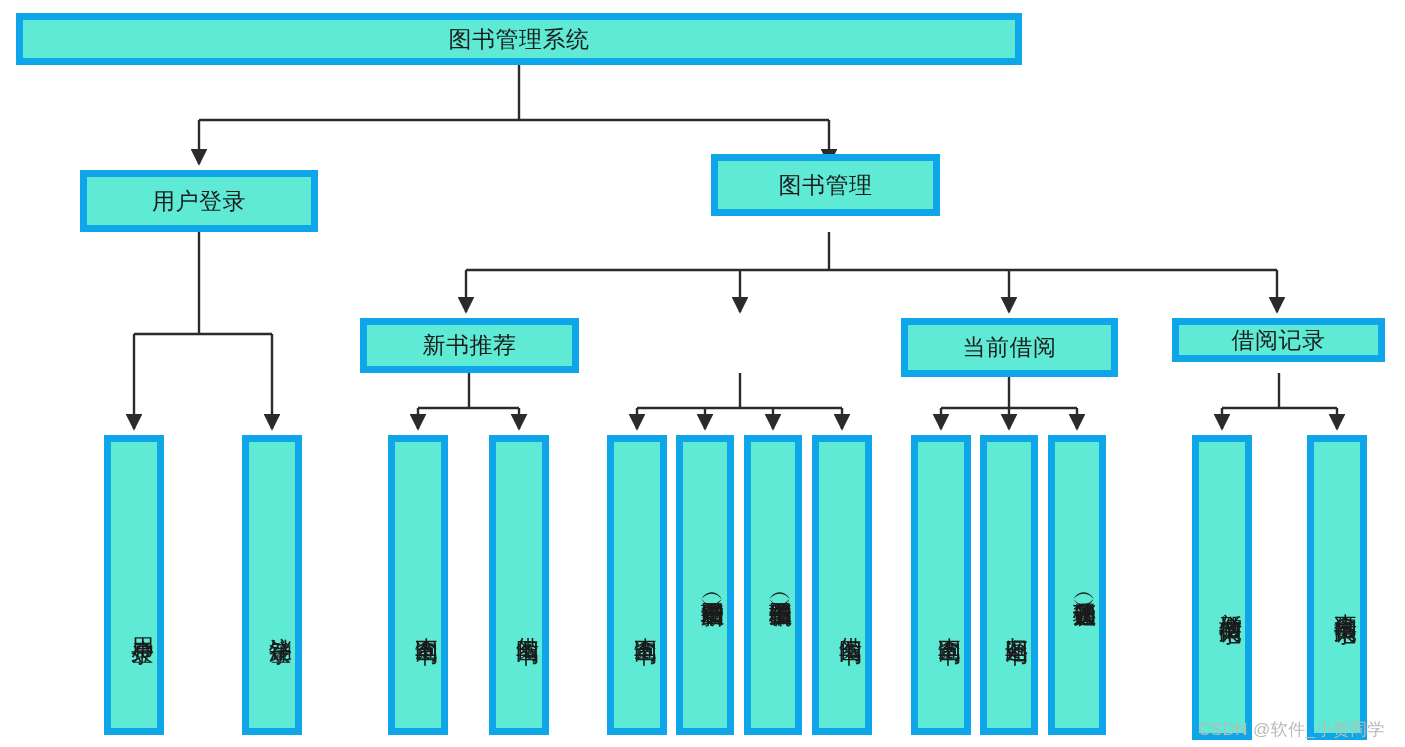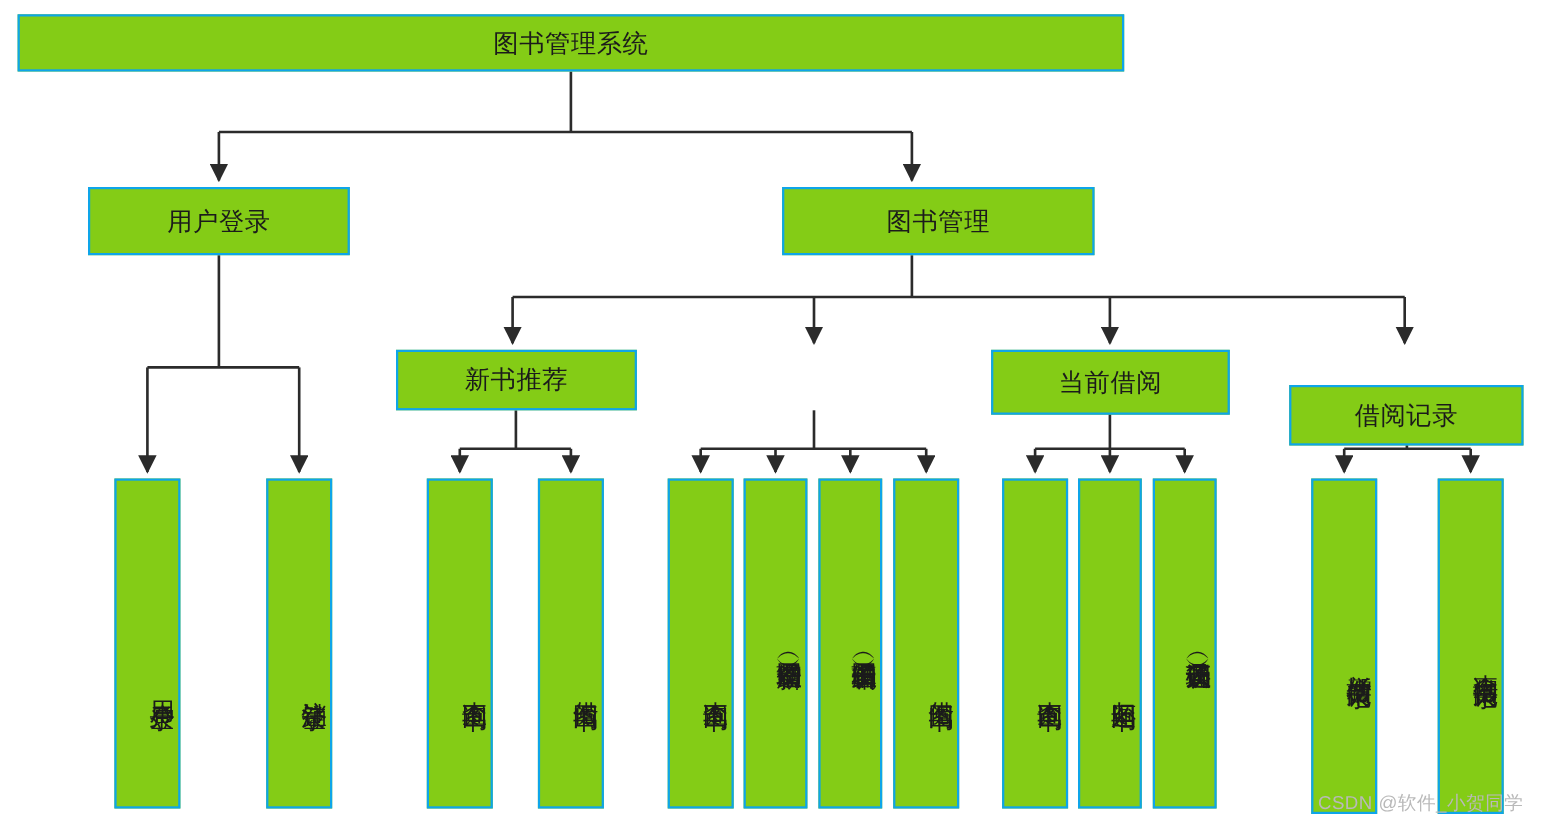--- a/index.html
+++ b/index.html
@@ -21,22 +21,22 @@
     position: absolute;
     left: 0;
     top: 0;
     width: 1405px;
     height: 747px;
     pointer-events: none;
   }
   .node {
     position: absolute;
     box-sizing: border-box;
-    border: 2px solid #0ea5e9;
-    background: #84cc16;
+    border: 7px solid #0ea5e9;
+    background: #5eead4;
     display: flex;
     align-items: center;
     justify-content: center;
     color: #1b1b1b;
     line-height: 1.25;
   }
   .node.h {
     font-size: 23px;
     letter-spacing: 0.5px;
   }
@@ -125,31 +125,31 @@
     </g>
   </svg>
 
   <div class="node h" style="left:16px; top:13px; width:1006px; height:52px;">
     <span>图书管理系统</span>
   </div>
 
   <div class="node h" style="left:80px; top:170px; width:238px; height:62px;">
     <span>用户登录</span>
   </div>
-  <div class="node h" style="left:711px; top:170px; width:284px; height:62px;">
+  <div class="node h" style="left:711px; top:154px; width:229px; height:62px;">
     <span>图书管理</span>
   </div>
 
   <div class="node h" style="left:360px; top:318px; width:219px; height:55px;">
     <span>新书推荐</span>
   </div>
   <div class="node h" style="left:901px; top:318px; width:217px; height:59px;">
     <span>当前借阅</span>
   </div>
-  <div class="node h" style="left:1172px; top:318px; width:213px; height:55px;margin-top:32px;">
+  <div class="node h" style="left:1172px; top:318px; width:213px; height:44px;">
     <span>借阅记录</span>
   </div>
 
   <div class="node v" style="left:104px; top:435px; width:60px; height:300px; padding-top:80px;">
     <span class="vlabel">用户登录</span>
   </div>
   <div class="node v" style="left:242px; top:435px; width:60px; height:300px; padding-top:80px;">
     <span class="vlabel">注销登录</span>
   </div>
 

